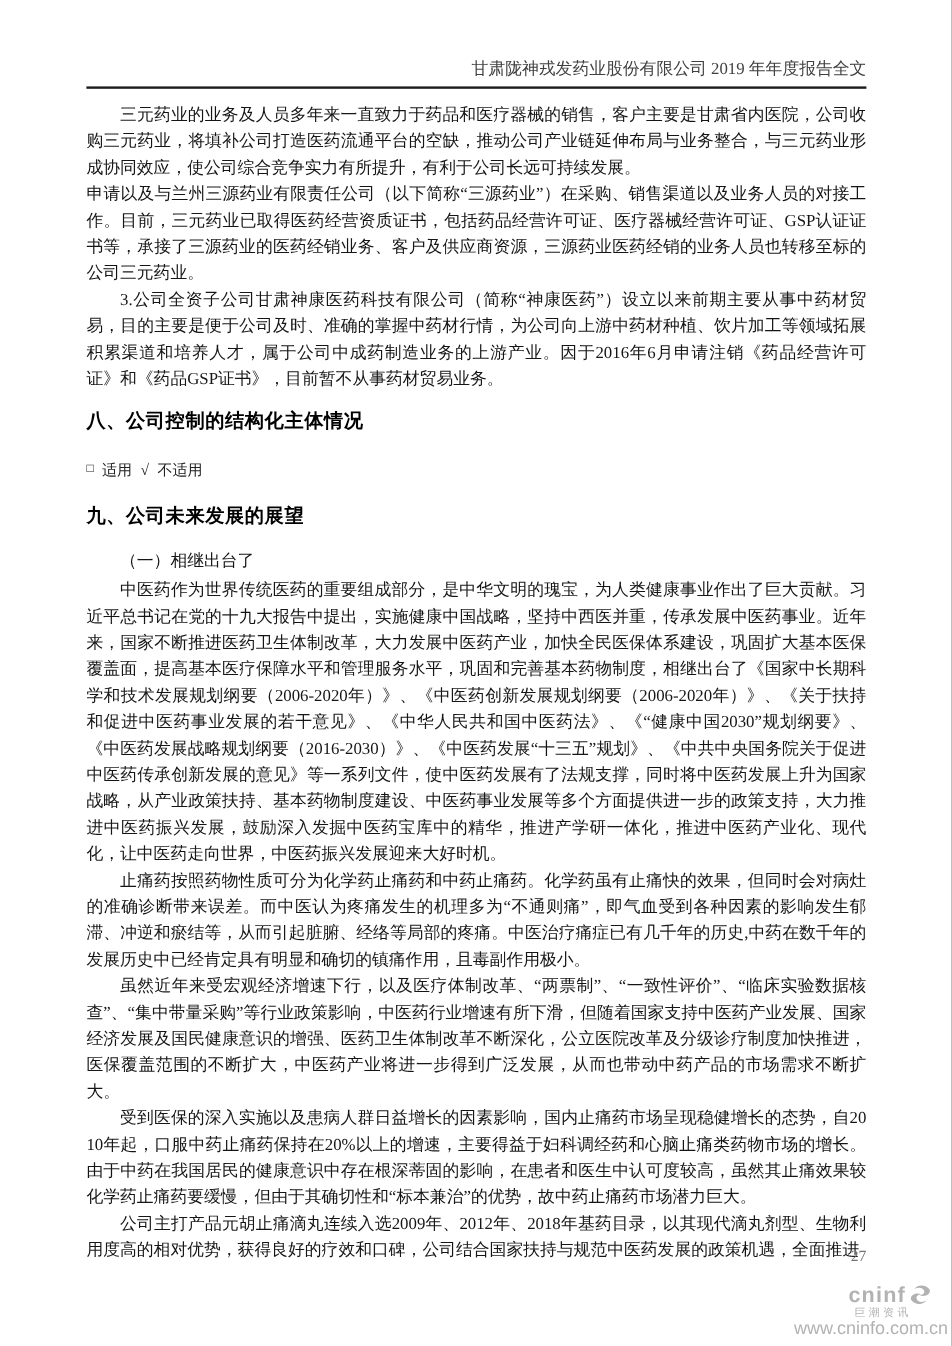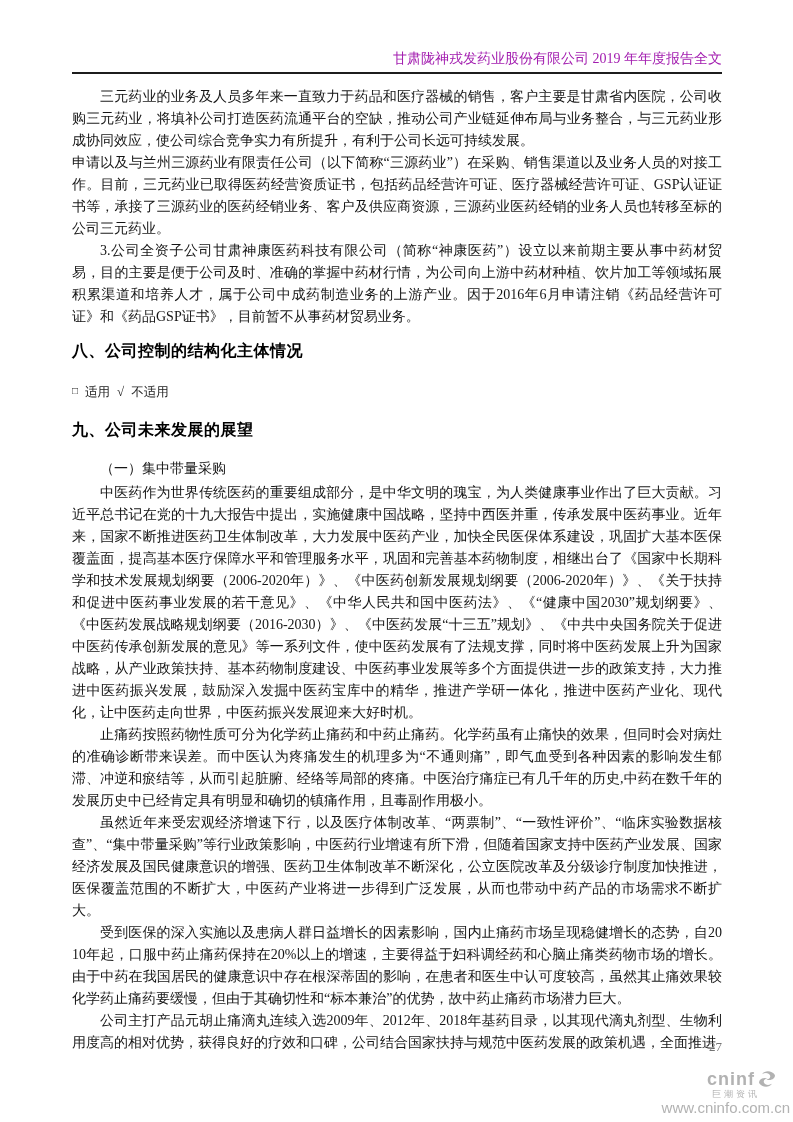--- a/index.html
+++ b/index.html
@@ -4,21 +4,21 @@
 <style>
   html,body { margin:0; padding:0; background:#888; }
   .page {
     width:793px; height:1122px; position:relative; background:#ffffff;
     font-family:"Liberation Serif","DejaVu Serif",serif; color:#151515;
     overflow:hidden; margin:0 auto;
   }
   .report-header {
     margin:0 71px 0 72px; padding-top:50px; padding-bottom:5px;
     border-bottom:2px solid #1c1c1c; text-align:right;
-    font-size:14px; line-height:17px; color:#a21caf;
+    font-size:14px; line-height:17px; color:#404040;
   }
   .content { margin:12px 71px 0 72px; }
   .para {
     margin:0; font-size:14px; line-height:22px; text-align:justify;
     text-indent:2em; word-break:break-all;
   }
   .para.no-indent { text-indent:0; }
   .section-heading {
     margin:13px 0 0 0; font-size:16px; line-height:22px; font-weight:bold;
     font-family:Liberation Mono, monospace; color:#000;
@@ -67,21 +67,21 @@
 
     <div class="applicability">
       <span class="checkbox-sym">□</span>
       <span>适用</span>
       <span class="check-sym">√</span>
       <span>不适用</span>
     </div>
 
     <h2 class="section-heading second">九、公司未来发展的展望</h2>
 
-    <div class="subsection-heading">（一）集中带量采购</div>
+    <div class="subsection-heading">（一）相继出台了</div>
 
     <p class="para">中医药作为世界传统医药的重要组成部分，是中华文明的瑰宝，为人类健康事业作出了巨大贡献。习近平总书记在党的十九大报告中提出，实施健康中国战略，坚持中西医并重，传承发展中医药事业。近年来，国家不断推进医药卫生体制改革，大力发展中医药产业，加快全民医保体系建设，巩固扩大基本医保覆盖面，提高基本医疗保障水平和管理服务水平，巩固和完善基本药物制度，相继出台了《国家中长期科学和技术发展规划纲要（2006-2020年）》、《中医药创新发展规划纲要（2006-2020年）》、《关于扶持和促进中医药事业发展的若干意见》、《中华人民共和国中医药法》、《“健康中国2030”规划纲要》、《中医药发展战略规划纲要（2016-2030）》、《中医药发展“十三五”规划》、《中共中央国务院关于促进中医药传承创新发展的意见》等一系列文件，使中医药发展有了法规支撑，同时将中医药发展上升为国家战略，从产业政策扶持、基本药物制度建设、中医药事业发展等多个方面提供进一步的政策支持，大力推进中医药振兴发展，鼓励深入发掘中医药宝库中的精华，推进产学研一体化，推进中医药产业化、现代化，让中医药走向世界，中医药振兴发展迎来大好时机。</p>
     <p class="para">止痛药按照药物性质可分为化学药止痛药和中药止痛药。化学药虽有止痛快的效果，但同时会对病灶的准确诊断带来误差。而中医认为疼痛发生的机理多为“不通则痛”，即气血受到各种因素的影响发生郁滞、冲逆和瘀结等，从而引起脏腑、经络等局部的疼痛。中医治疗痛症已有几千年的历史,中药在数千年的发展历史中已经肯定具有明显和确切的镇痛作用，且毒副作用极小。</p>
     <p class="para">虽然近年来受宏观经济增速下行，以及医疗体制改革、“两票制”、“一致性评价”、“临床实验数据核查”、“集中带量采购”等行业政策影响，中医药行业增速有所下滑，但随着国家支持中医药产业发展、国家经济发展及国民健康意识的增强、医药卫生体制改革不断深化，公立医院改革及分级诊疗制度加快推进，医保覆盖范围的不断扩大，中医药产业将进一步得到广泛发展，从而也带动中药产品的市场需求不断扩大。</p>
     <p class="para">受到医保的深入实施以及患病人群日益增长的因素影响，国内止痛药市场呈现稳健增长的态势，自2010年起，口服中药止痛药保持在20%以上的增速，主要得益于妇科调经药和心脑止痛类药物市场的增长。由于中药在我国居民的健康意识中存在根深蒂固的影响，在患者和医生中认可度较高，虽然其止痛效果较化学药止痛药要缓慢，但由于其确切性和“标本兼治”的优势，故中药止痛药市场潜力巨大。</p>
     <p class="para">公司主打产品元胡止痛滴丸连续入选2009年、2012年、2018年基药目录，以其现代滴丸剂型、生物利用度高的相对优势，获得良好的疗效和口碑，公司结合国家扶持与规范中医药发展的政策机遇，全面推进</p>
   </main>
 
   <div class="page-number">27</div>
 

